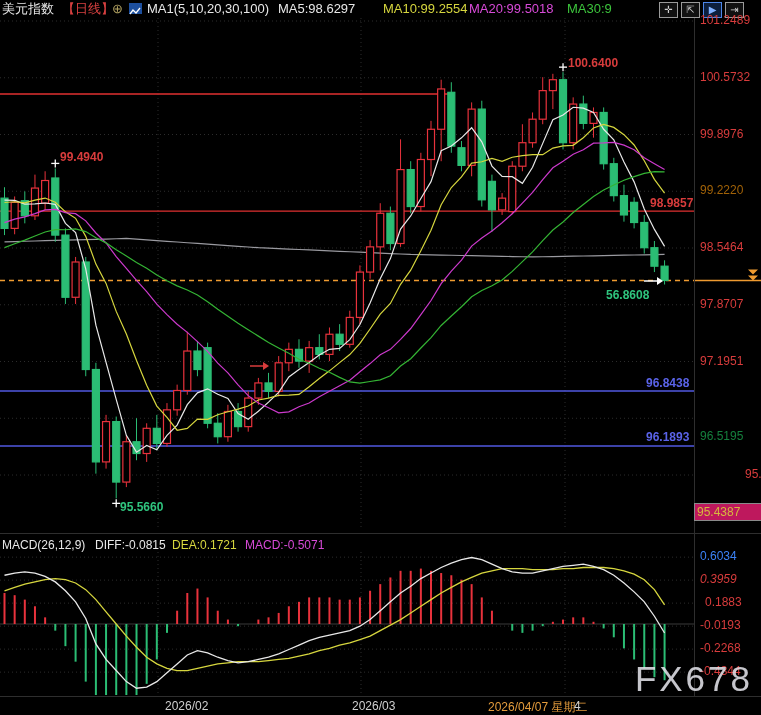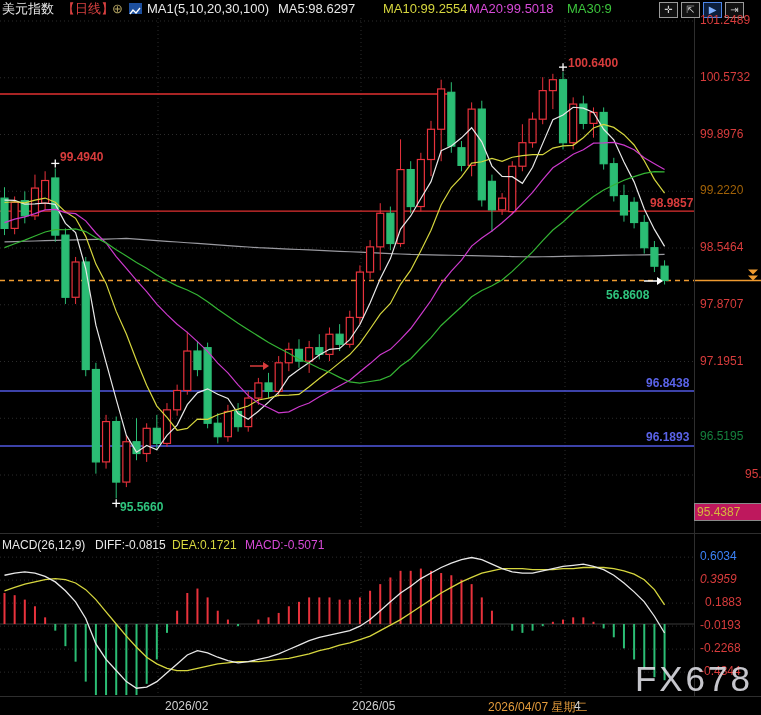--- a/index.html
+++ b/index.html
@@ -331,19 +331,19 @@
   <div class="abs sep" style="left:0;top:533px;width:761px;height:1px"></div>
   <div class="abs sep" style="left:0;top:696px;width:761px;height:1px"></div>
   <div class="abs sep" style="left:694px;top:18px;width:1px;height:678px"></div>
 
   <div class="abs w" style="left:2px;top:538px;font-size:12px">MACD(26,12,9)</div>
   <div class="abs w" style="left:95px;top:538px;font-size:12px">DIFF:-0.0815</div>
   <div class="abs yel" style="left:172px;top:538px;font-size:12px">DEA:0.1721</div>
   <div class="abs mag" style="left:245px;top:538px;font-size:12px">MACD:-0.5071</div>
 
   <div class="abs xlab" style="left:157px">2026/02</div>
-  <div class="abs xlab" style="left:344px">2026/05</div>
+  <div class="abs xlab" style="left:344px">2026/03</div>
   <div class="abs xlab" style="left:480px;color:#e39b3c">2026/04/07 星期二</div>
   <div class="abs xlab" style="left:566px">4</div>
 
   <div id="px-bottom-box" class="abs">95.4387</div>
   <div id="watermark" class="abs">FX678</div>
 </div>
 
 </body></html>

